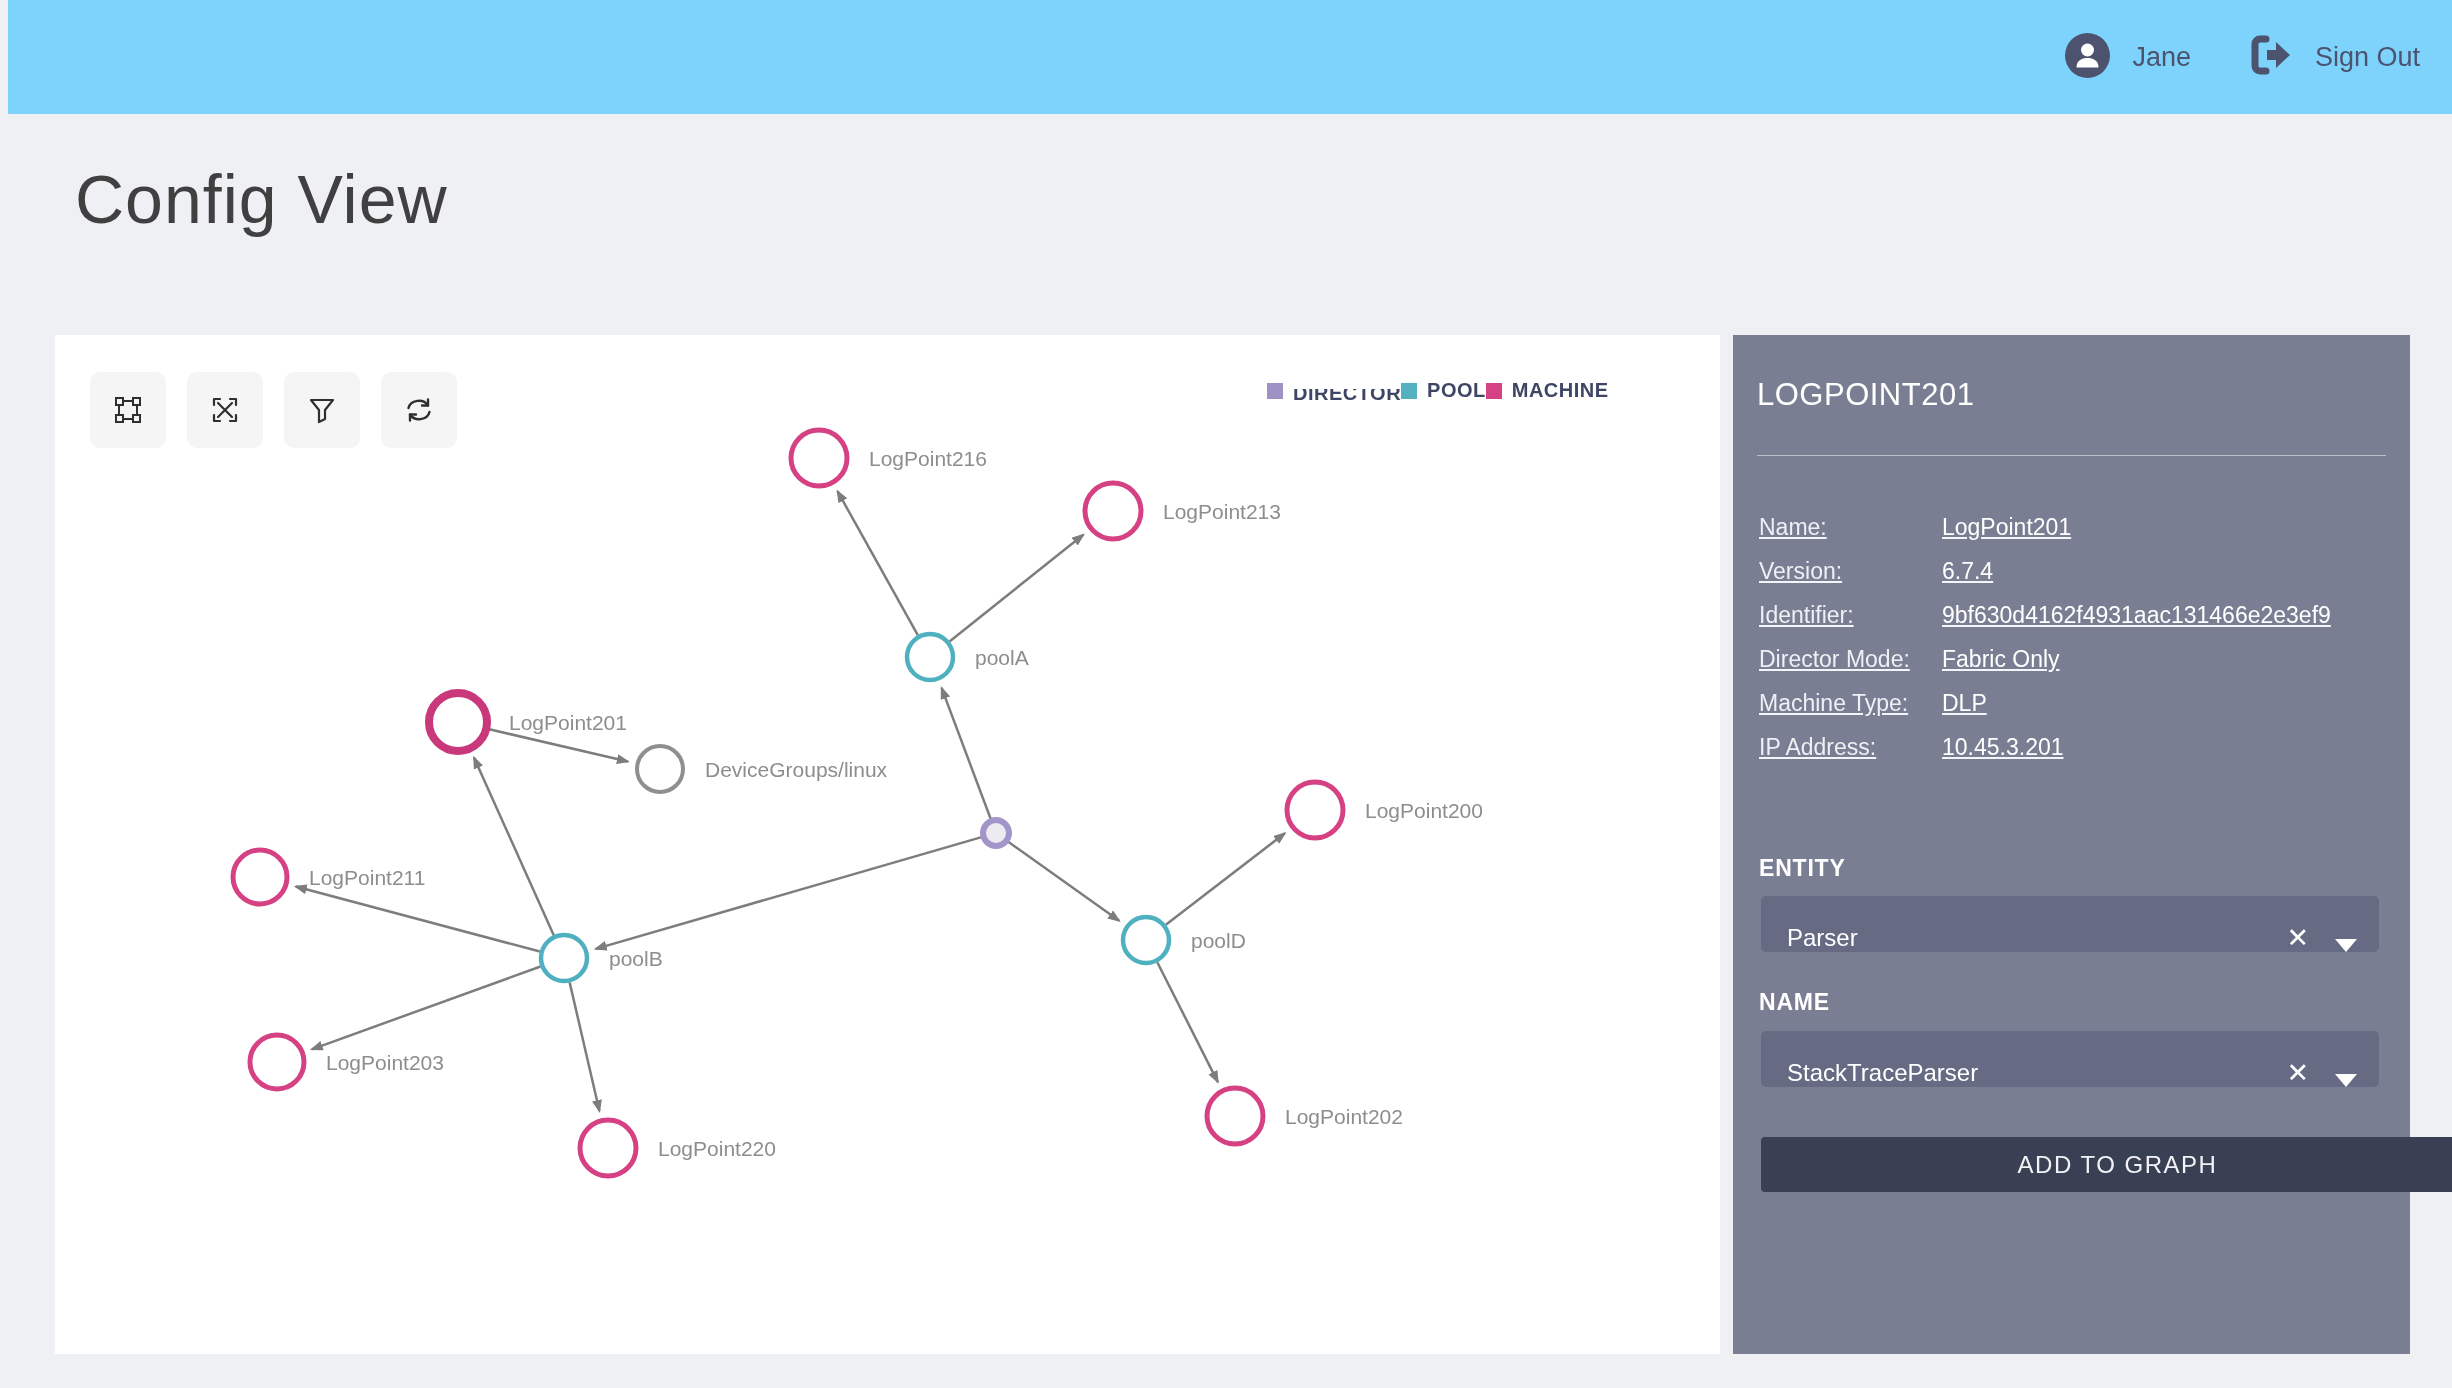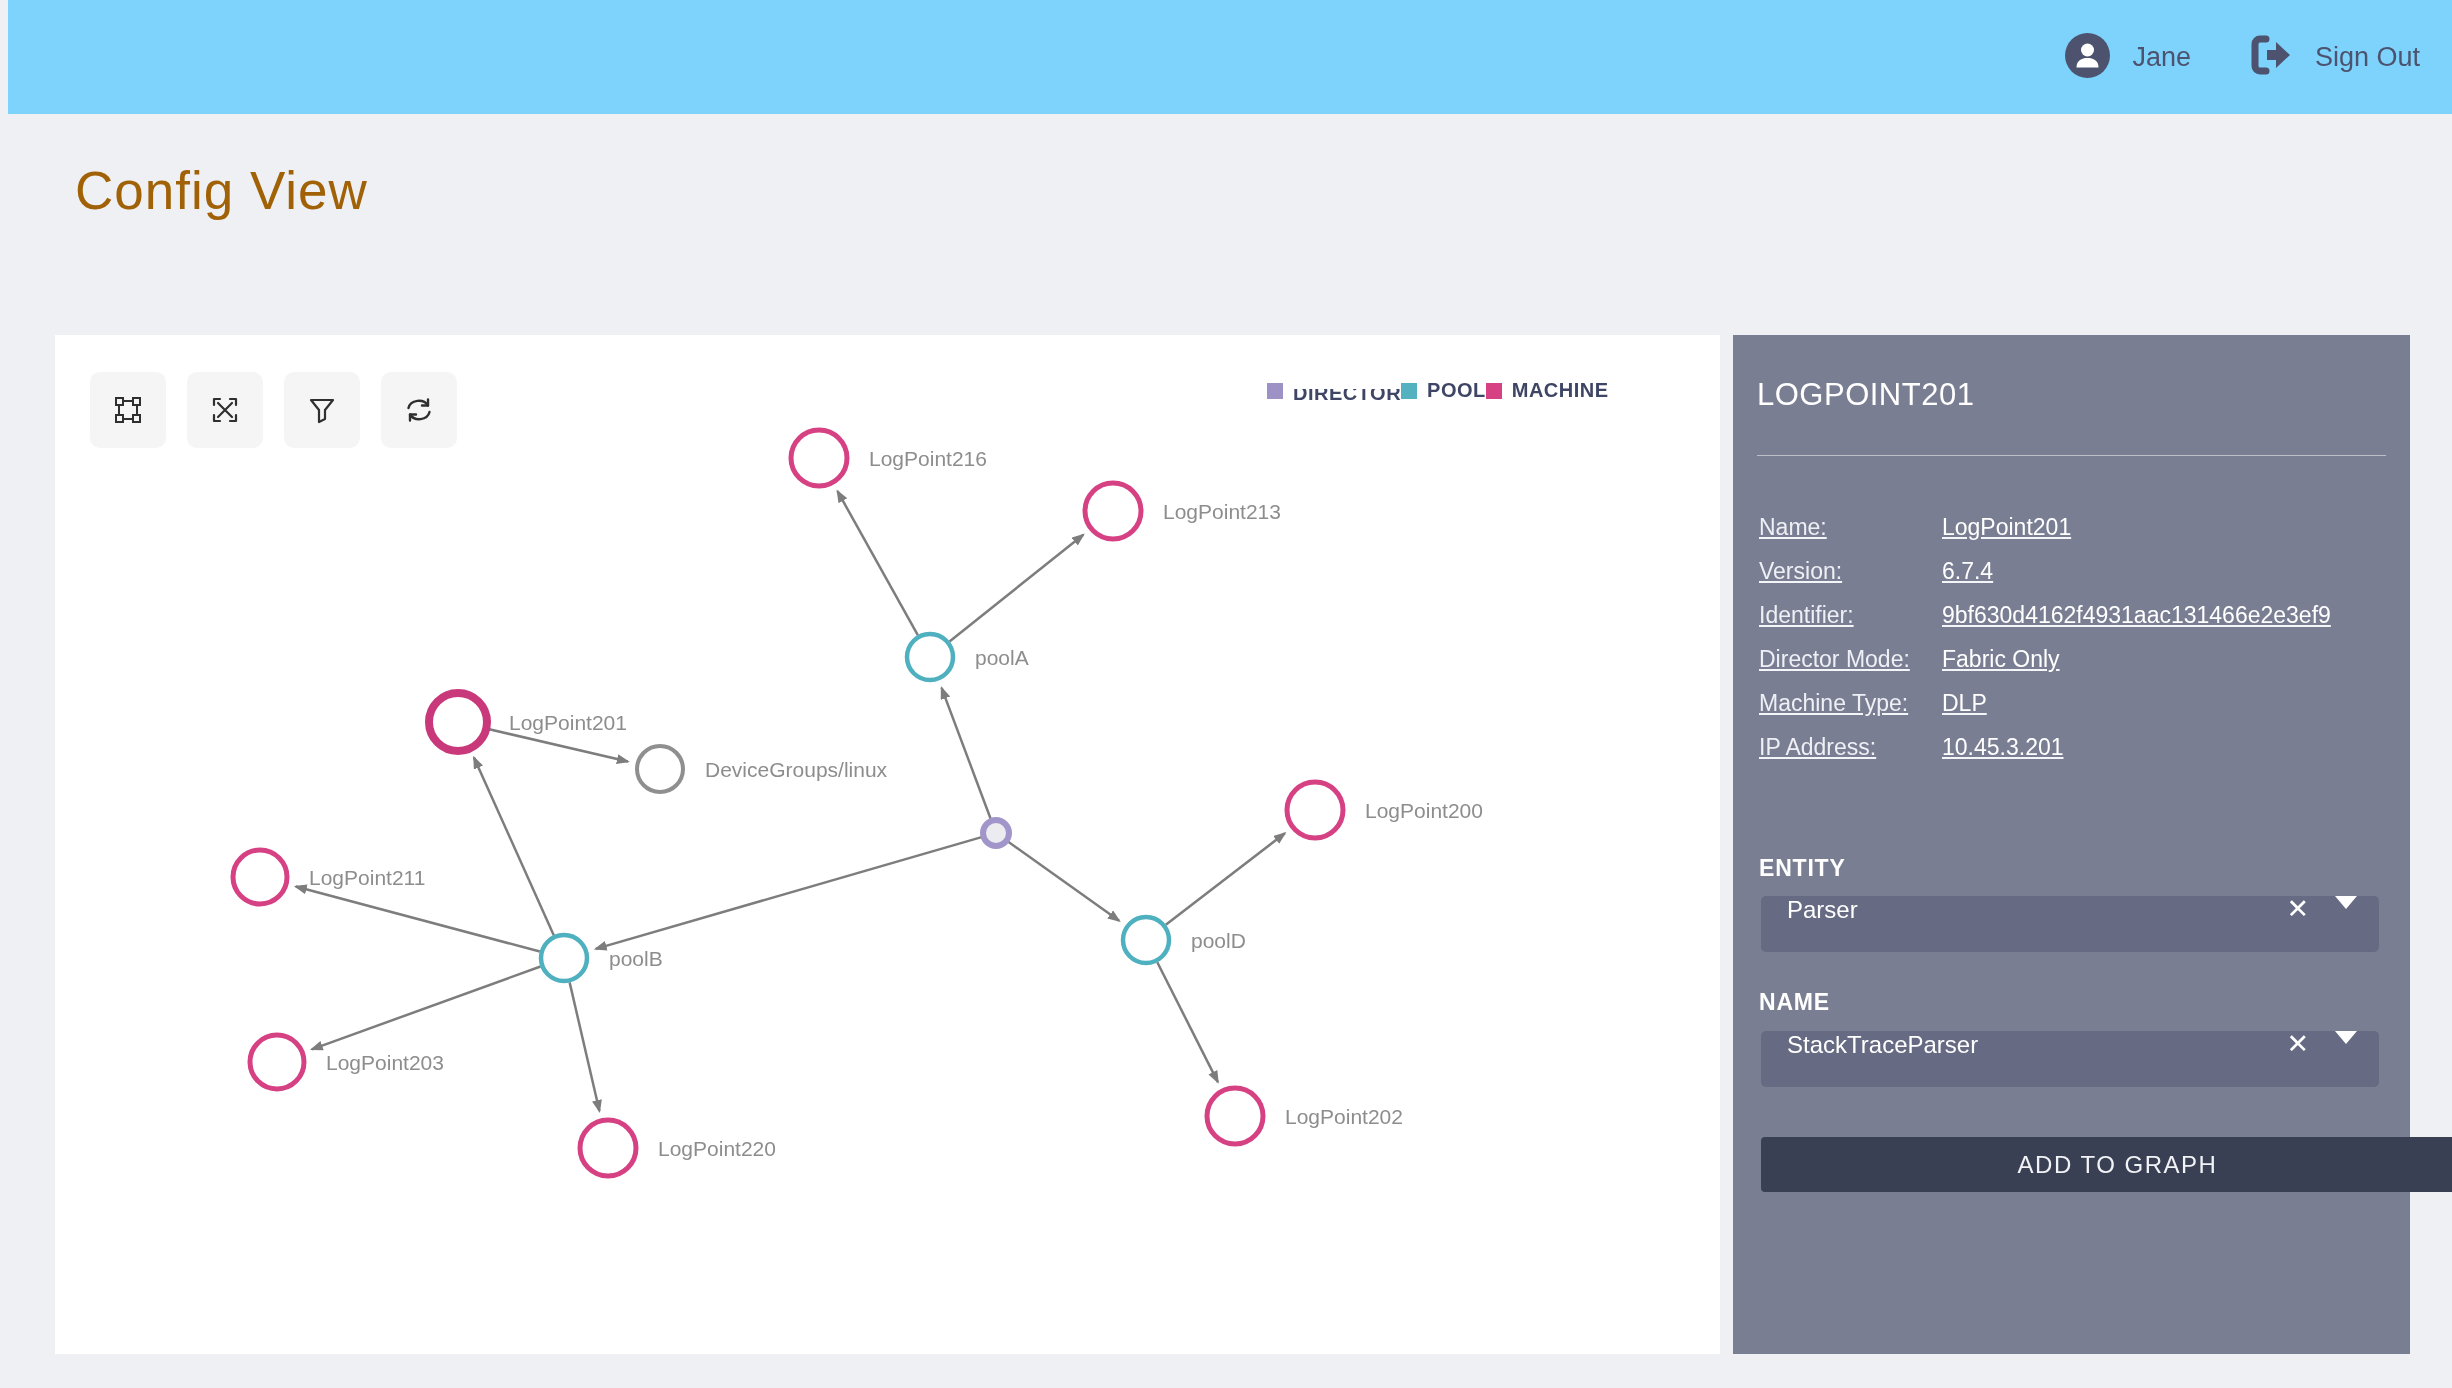--- a/index.html
+++ b/index.html
@@ -8,22 +8,22 @@
     background:#eef0f3;font-family:"Liberation Sans", sans-serif;
     -webkit-font-smoothing:antialiased;
   }
   
   .topbar{position:absolute;left:8px;top:0;width:2452px;height:114px;background:#7dd3fc;}
   .topbar-right{position:absolute;right:40px;top:0;height:114px;display:flex;align-items:center;gap:60px;}
   .user-chip,.signout-chip{display:flex;align-items:center;gap:22px;cursor:pointer;}
   .topbar-label{font-size:27px;color:#4d536f;}
   
   .page-title{
-    position:absolute;left:75px;top:160px;font-size:53px;font-weight:300;
-    color:#a16207;letter-spacing:1px;
+    position:absolute;left:75px;top:160px;font-size:68px;font-weight:300;
+    color:#404040;letter-spacing:1px;
   }
   
   .graph-panel{position:absolute;left:55px;top:335px;width:1665px;height:1019px;background:#ffffff;}
   .graph-toolbar{position:absolute;left:35px;top:37px;display:flex;gap:21px;}
   .tool-btn{
     width:76px;height:76px;background:#f5f5f5;border:none;border-radius:10px;
     display:flex;align-items:center;justify-content:center;cursor:pointer;padding:0;
   }
   .tool-btn svg{display:block;}
   .legend{position:absolute;top:44px;left:1212px;display:flex;}
@@ -36,21 +36,21 @@
   .details-panel{position:absolute;left:1733px;top:335px;width:677px;height:1019px;background:#7a7e93;color:#f4f5f8;}
   .dp-title{position:absolute;left:24px;top:42px;font-size:31px;letter-spacing:0.5px;color:#ffffff;}
   .dp-divider{position:absolute;left:24px;top:120px;width:629px;border-bottom:1px solid rgba(255,255,255,0.5);}
   .dp-fields{position:absolute;left:26px;top:162px;width:625px;}
   .dp-row{display:flex;height:44px;align-items:flex-end;font-size:23px;text-decoration:underline;}
   .dp-row .dp-label{width:183px;flex:none;color:#eef0f5;}
   .dp-row .dp-value{color:#ffffff;white-space:nowrap;}
   .dp-section-label{position:absolute;left:26px;font-size:23px;font-weight:700;letter-spacing:0.8px;color:#ffffff;}
   .dp-select{
     position:absolute;left:28px;width:618px;height:56px;background:#666a82;border-radius:5px;
-    display:flex;align-items:flex-start;cursor:pointer;
+    display:flex;align-items:flex-end;cursor:pointer;
   }
   .dp-select .sel-text{margin-left:26px;font-size:24px;color:#ffffff;flex:1;}
   .dp-select .sel-clear{font-size:27px;font-weight:300;color:#ffffff;margin-right:26px;cursor:pointer;line-height:1;}
   .dp-select .sel-caret{margin-right:22px;width:0;height:0;border-left:11px solid transparent;border-right:11px solid transparent;border-top:13px solid #ffffff;cursor:pointer;}
   .add-btn{
     position:absolute;left:28px;top:802px;width:713px;height:55px;background:#3a4053;border:none;border-radius:4px;
     color:#f2f3f6;font-size:24px;letter-spacing:1.5px;font-family:"Liberation Sans",sans-serif;cursor:pointer;
   }
 </style>
 </head>

